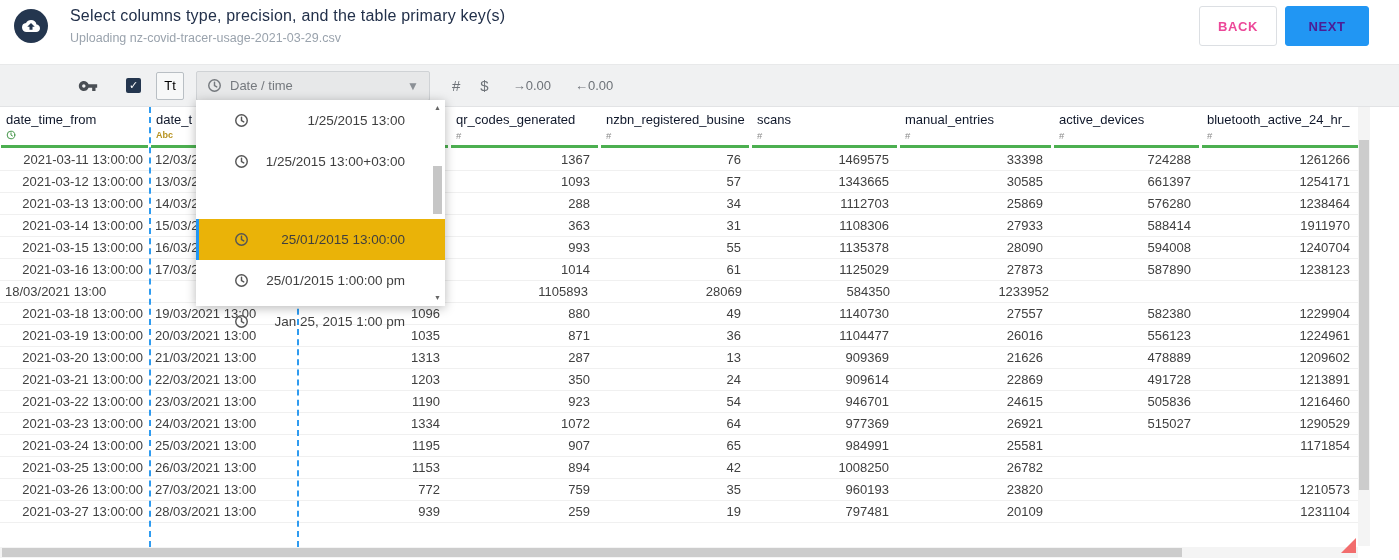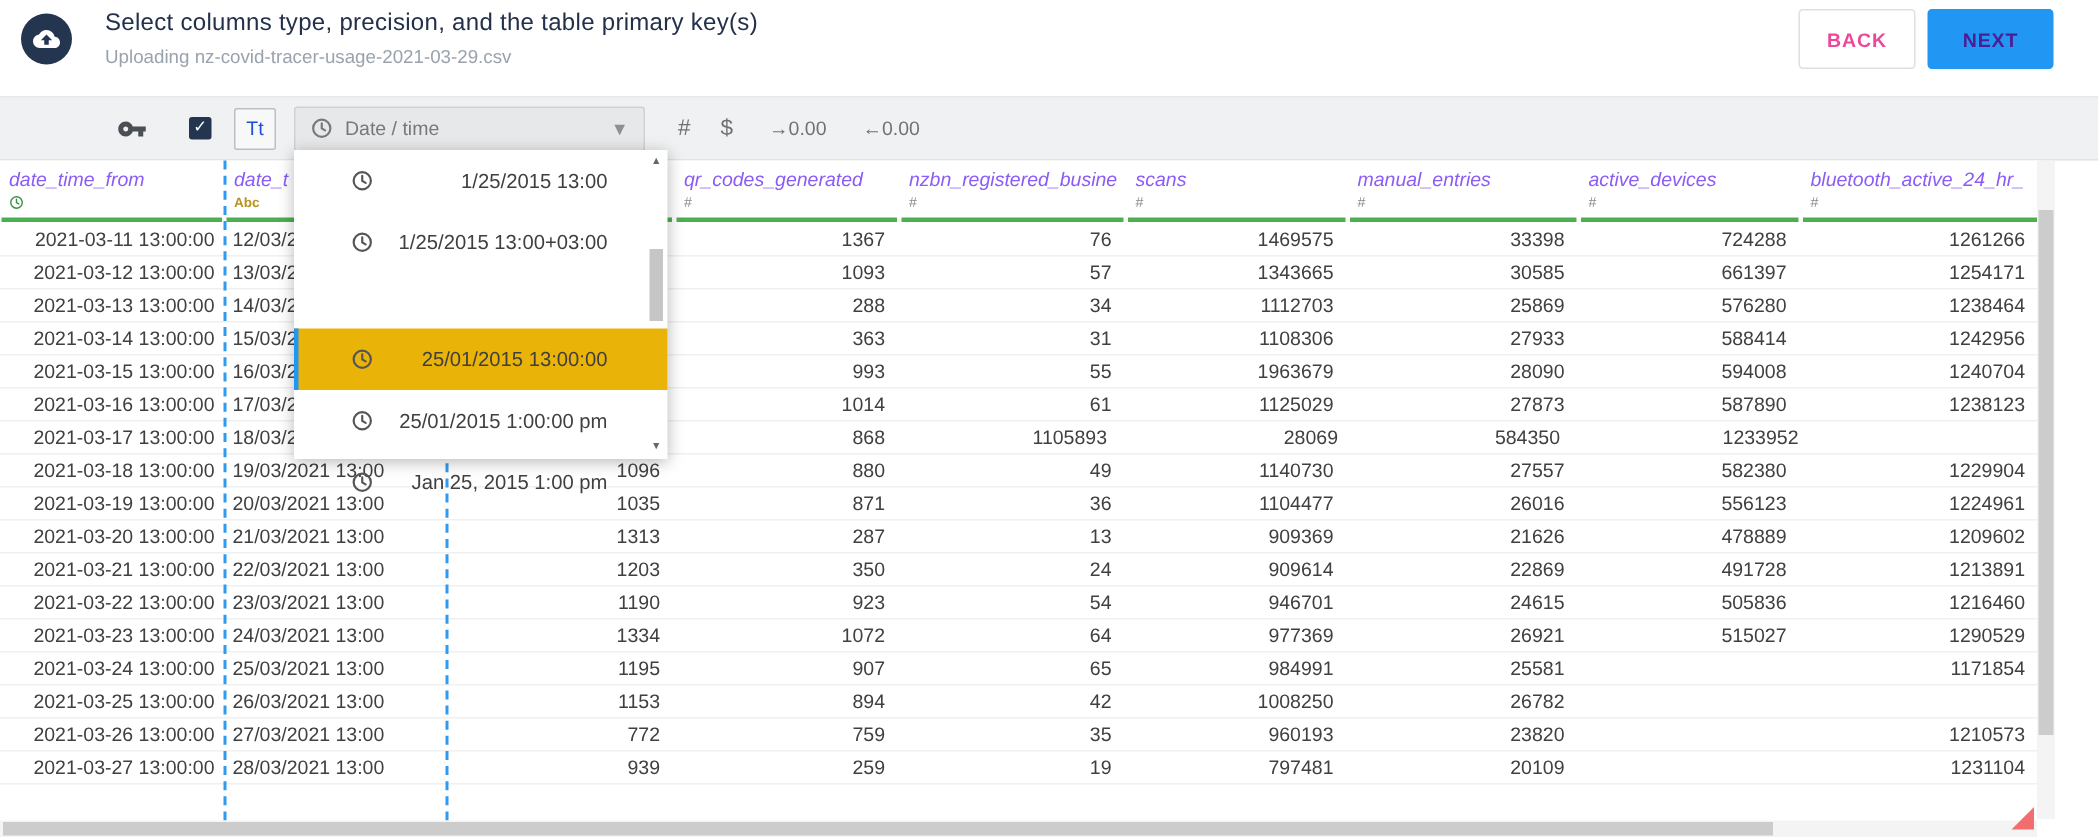--- a/index.html
+++ b/index.html
@@ -16,36 +16,36 @@
   .spacer { flex:1; }
   .btn { height:40px; border-radius:3px; font-size:13px; font-weight:bold; letter-spacing:.6px; display:flex; align-items:center; justify-content:center; cursor:pointer; font-family:"Liberation Sans",sans-serif; }
   .btn-back { width:78px; background:#fff; border:1px solid #dcdfe3; color:#ec4899; margin-right:8px; }
   .btn-next { width:84px; background:#2196f3; border:1px solid #2196f3; color:#4c1d95; }
 
   
   .toolbar { position:absolute; top:64px; left:0; right:0; height:43px; background:#f0f1f2; border-top:1px solid #e8e9ea; border-bottom:1px solid #e2e3e5; display:flex; align-items:center; }
   .tb-key { margin-left:78px; display:flex; cursor:pointer; }
   .tb-key svg { width:20px; height:20px; }
   .tb-check { margin-left:28px; width:15px; height:15px; background:#24364f; border-radius:2px; color:#fff; font-size:11px; line-height:15px; text-align:center; cursor:pointer; }
-  .tb-tt { margin-left:15px; width:28px; height:28px; border:1px solid #b9bfc4; border-radius:2px; background:#f7f8f8; color:#1d4ed8; font-size:13px; cursor:pointer; font-family:"Liberation Sans",sans-serif; }
+  .tb-tt { margin-left:15px; width:28px; height:28px; border:1px solid #b9bfc4; border-radius:2px; background:#f7f8f8; color:#000000; font-size:13px; cursor:pointer; font-family:"Liberation Sans",sans-serif; }
   .tb-dd { margin-left:12px; width:234px; height:30px; background:#e7e8e9; border:1px solid #cfd2d5; border-radius:2px; display:flex; align-items:center; padding:0 10px; color:#75797e; font-size:13px; cursor:pointer; }
   .tb-dd .clk-m { margin-right:8px; color:#75797e; }
   .tb-dd .chev { margin-left:auto; color:#8b9096; font-size:12px; }
   .tb-hash { margin-left:22px; color:#6d7278; font-size:15px; cursor:pointer; }
   .tb-dollar { margin-left:20px; color:#6d7278; font-size:15px; cursor:pointer; }
   .tb-dec { margin-left:24px; color:#6d7278; font-size:13px; cursor:pointer; }
 
   .clk-m svg { width:15px; height:15px; display:block; }
   .clk-s svg { width:10px; height:10px; display:block; }
 
   
   .grid { position:absolute; top:107px; left:0; width:1360px; height:439px; background:#fff; }
   .ghead { display:flex; height:42px; position:relative; }
   .hcol { position:relative; padding:5px 4px 0 6px; cursor:pointer; }
-  .hname { font-size:13px; color:#8b5cf6; white-space:nowrap; overflow:hidden;font-style:italic; }
+  .hname { font-size:13px; color:#0f172a; white-space:nowrap; overflow:hidden; }
   .htype { margin-top:3px; height:12px; font-size:9.5px; color:#8c8c8c; }
   .htype.t-string { color:#b79320; font-weight:bold; font-size:9px; }
   .htype.t-datetime { color:#3d9142; }
   .qbar { position:absolute; left:1px; right:2px; bottom:1px; height:3px; background:#e3e5e5; }
   .qbar i { display:block; height:100%; background:#4caf50; }
   .trow { display:flex; height:22px; border-bottom:1px solid #f0f0f0; }
   .tcell { font-size:13px; color:#404040; line-height:21px; white-space:nowrap; overflow:hidden; text-align:right; padding:0 10px 0 4px; }
   .tcell.c0 { padding-right:7px; }
   .tcell.c1 { text-align:left; padding-left:5px; }
   .c0{width:150px}.c1{width:149px}.c2{width:151px}.c3{width:150px}.c4{width:151px}.c5{width:148px}.c6{width:154px}.c7{width:148px}.c8{width:159px}
@@ -223,46 +223,45 @@
         </div>
         <div class="trow">
           <div class="tcell c0">2021-03-14 13:00:00</div>
           <div class="tcell c1">15/03/2021 13:00</div>
           <div class="tcell c2"></div>
           <div class="tcell c3">363</div>
           <div class="tcell c4">31</div>
           <div class="tcell c5">1108306</div>
           <div class="tcell c6">27933</div>
           <div class="tcell c7">588414</div>
-          <div class="tcell c8">1242956</div>
+          <div class="tcell c8">1911970</div>
         </div>
         <div class="trow">
           <div class="tcell c0">2021-03-15 13:00:00</div>
           <div class="tcell c1">16/03/2021 13:00</div>
           <div class="tcell c2"></div>
           <div class="tcell c3">993</div>
           <div class="tcell c4">55</div>
-          <div class="tcell c5">1963679</div>
+          <div class="tcell c5">1135378</div>
           <div class="tcell c6">28090</div>
           <div class="tcell c7">594008</div>
           <div class="tcell c8">1240704</div>
         </div>
         <div class="trow">
           <div class="tcell c0">2021-03-16 13:00:00</div>
           <div class="tcell c1">17/03/2021 13:00</div>
           <div class="tcell c2"></div>
           <div class="tcell c3">1014</div>
           <div class="tcell c4">61</div>
           <div class="tcell c5">1125029</div>
           <div class="tcell c6">27873</div>
           <div class="tcell c7">587890</div>
           <div class="tcell c8">1238123</div>
         </div>
         <div class="trow">
-          <div class="tcell c0">2021-03-17 13:00:00</div>
           <div class="tcell c1">18/03/2021 13:00</div>
           <div class="tcell c2"></div>
           <div class="tcell c3">868</div>
           <div class="tcell c5">1105893</div>
           <div class="tcell c6">28069</div>
           <div class="tcell c7">584350</div>
           <div class="tcell c8">1233952</div>
         </div>
         <div class="trow">
           <div class="tcell c0">2021-03-18 13:00:00</div>

